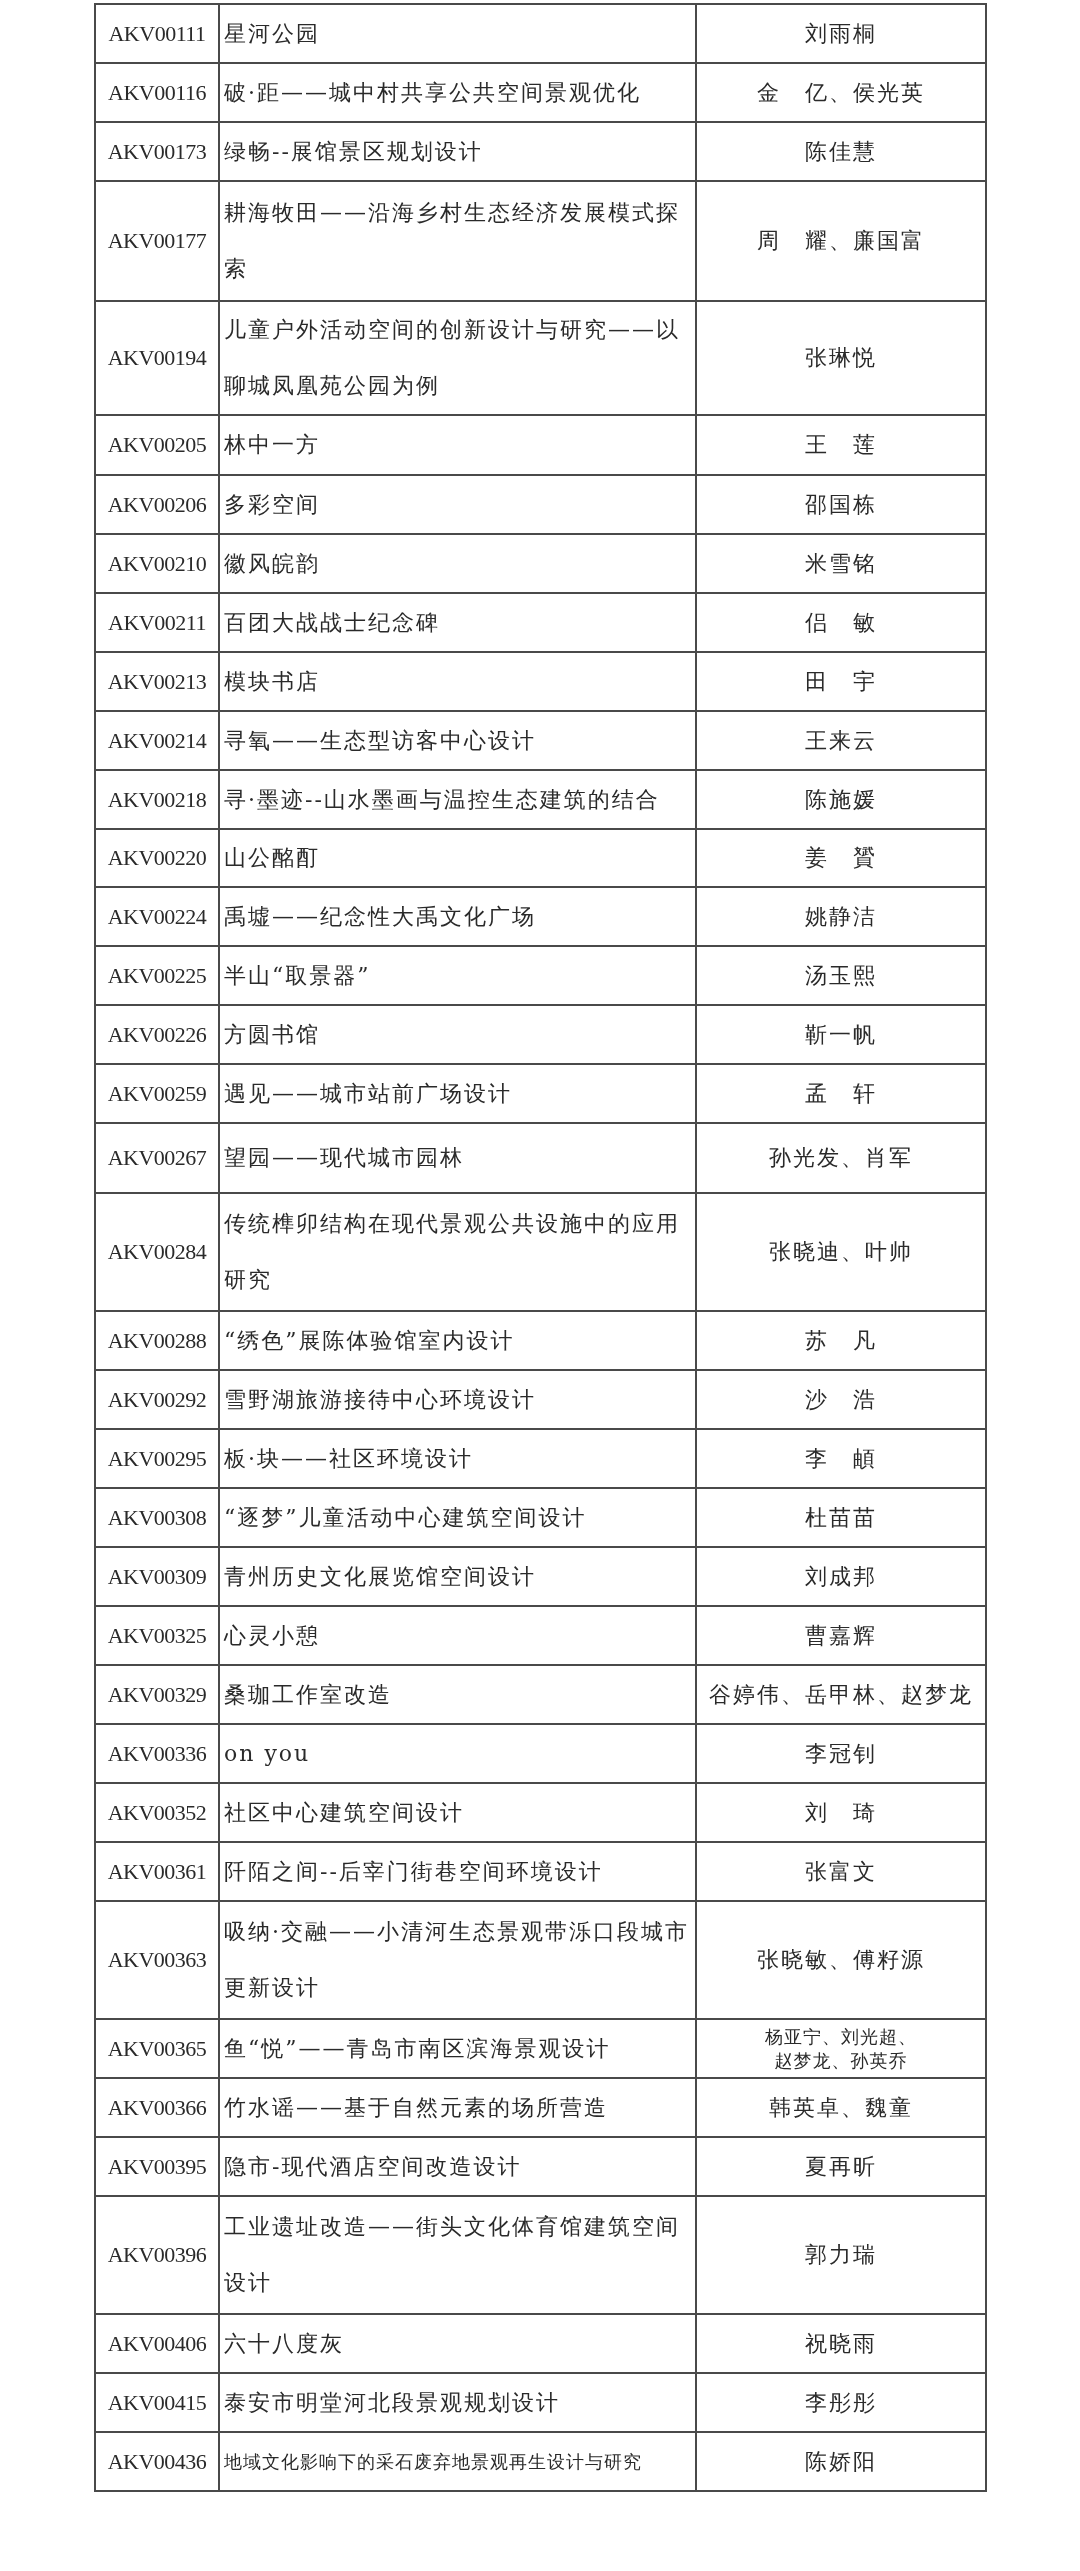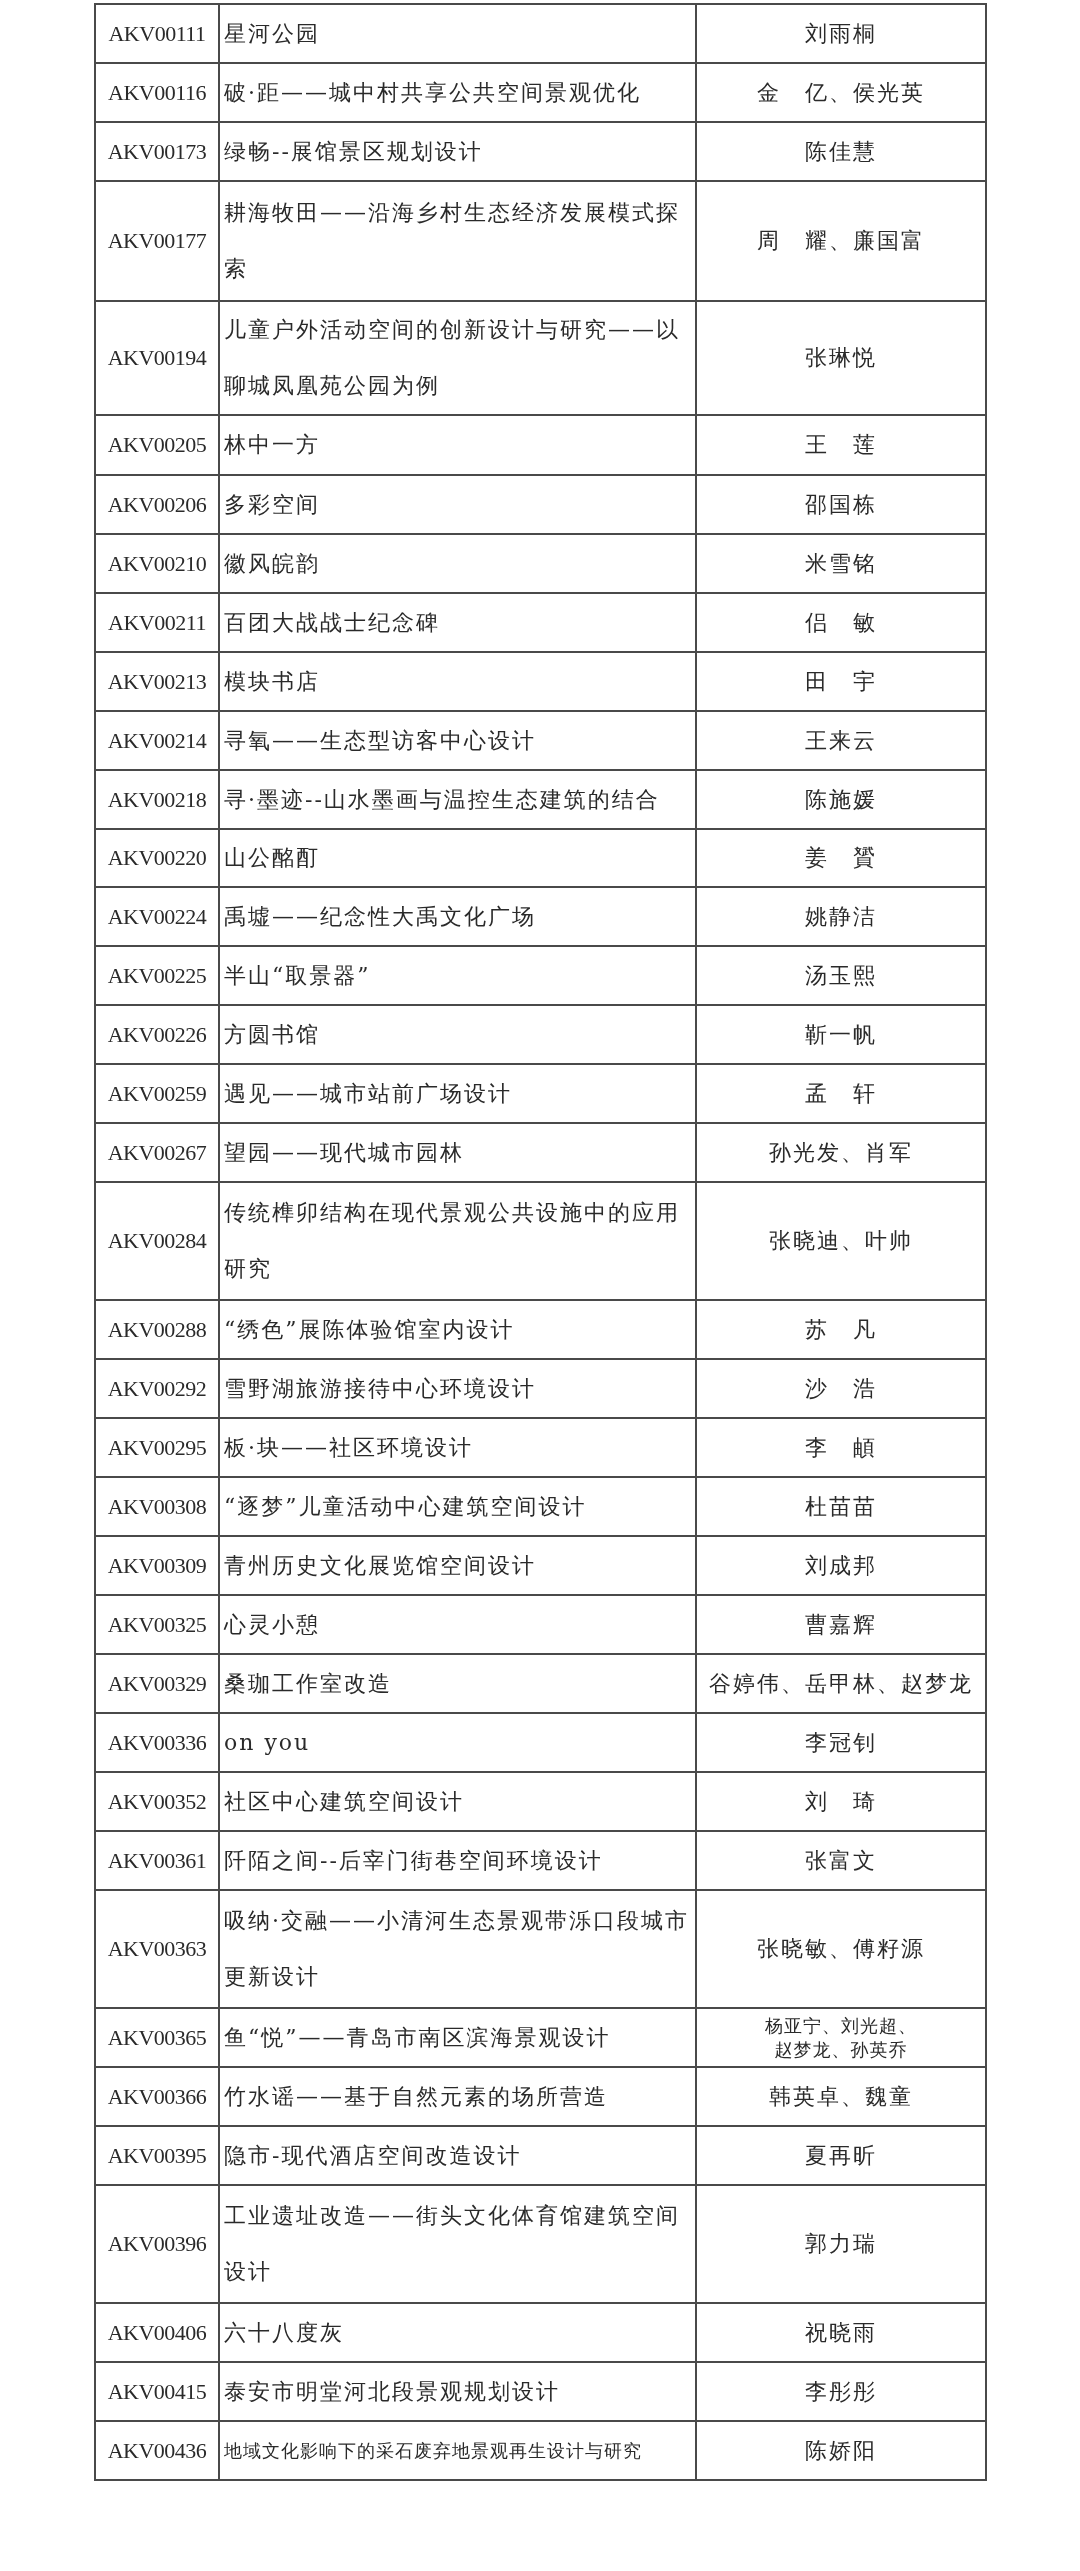--- a/index.html
+++ b/index.html
@@ -107,21 +107,21 @@
       <tr style="height: 59px;">
     <td class="cell-id">AKV00226</td>
     <td class="cell-title">方圆书馆</td>
     <td class="cell-author">靳一帆</td>
   </tr>
       <tr style="height: 59px;">
     <td class="cell-id">AKV00259</td>
     <td class="cell-title">遇见——城市站前广场设计</td>
     <td class="cell-author">孟　轩</td>
   </tr>
-      <tr style="height: 59px;">
+      <tr style="height: 70px;">
     <td class="cell-id">AKV00267</td>
     <td class="cell-title">望园——现代城市园林</td>
     <td class="cell-author">孙光发、肖军</td>
   </tr>
       <tr style="height: 118px;">
     <td class="cell-id">AKV00284</td>
     <td class="cell-title" style="line-height: 56px;">传统榫卯结构在现代景观公共设施中的应用研究</td>
     <td class="cell-author">张晓迪、叶帅</td>
   </tr>
       <tr style="height: 59px;">

